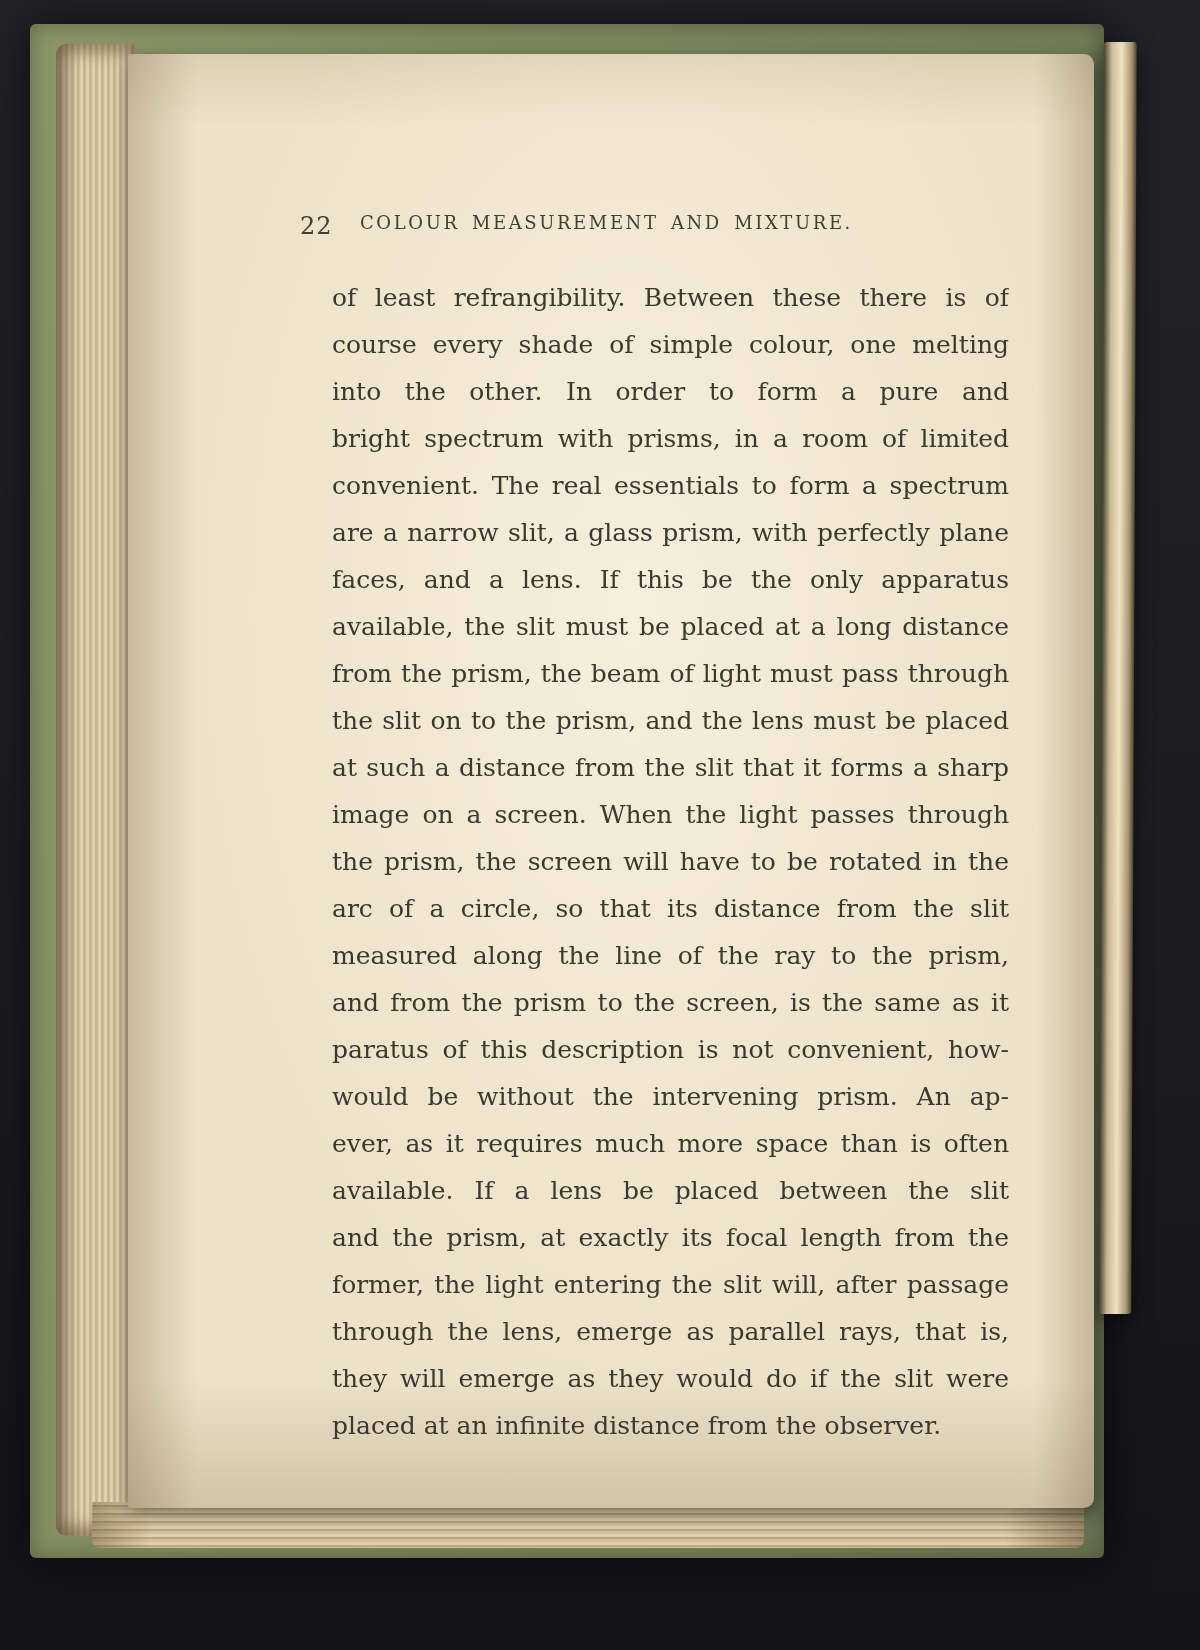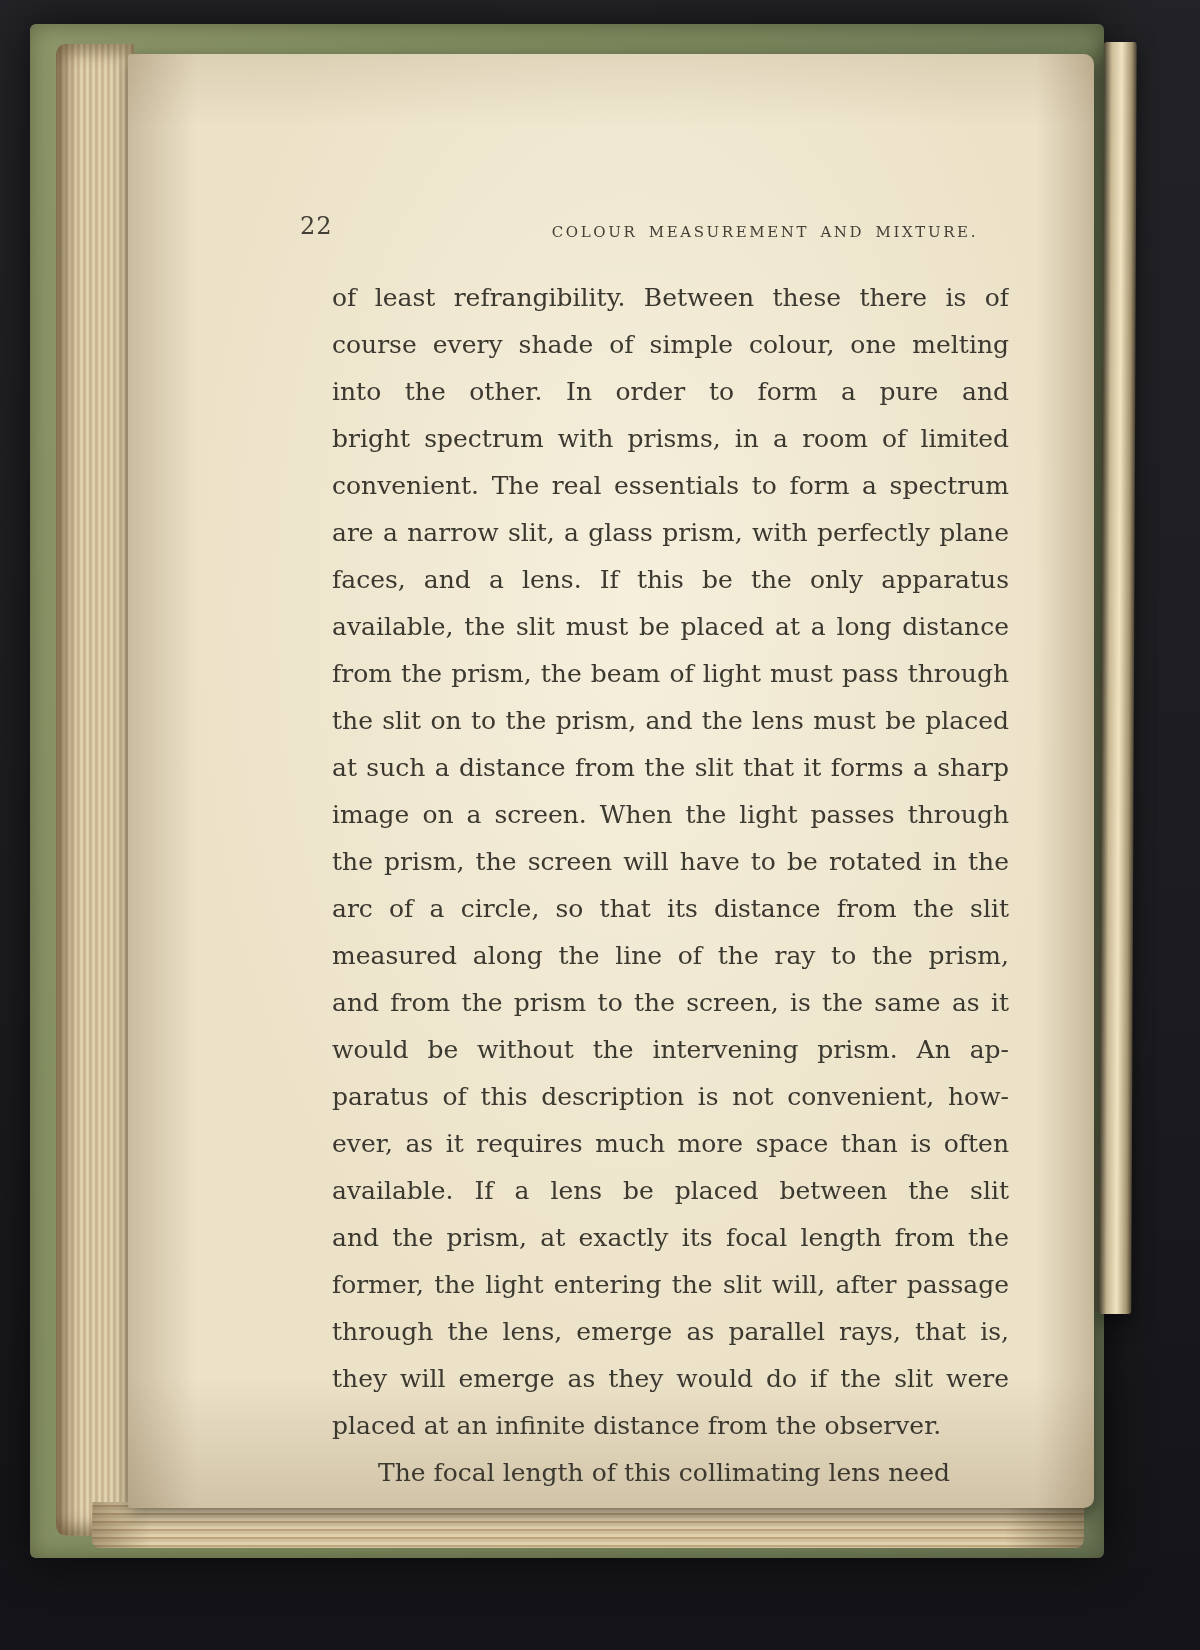--- a/index.html
+++ b/index.html
@@ -67,23 +67,23 @@
     position:relative;
     margin:154px 86px 16px 172px;
     height:40px;
     color:#433f37;
   }
   .page-number{
     position:absolute;left:0;top:4px;
     font-size:24px;letter-spacing:1px;
   }
   .running-title{
-    position:absolute;left:60px;right:30px;top:15px;
-    text-align:right;
-    font-size:15px;letter-spacing:2.6px;
+    position:absolute;left:60px;right:30px;top:4px;
+    text-align:left;
+    font-size:18px;letter-spacing:2.6px;
     word-spacing:4px;
     white-space:nowrap;
   }
   .body-text{
     margin:26px 85px 0 172px;
     font-size:25px;
     color:#3b3830;
   }
   .line{
     height:47px;line-height:47px;
@@ -117,25 +117,24 @@
         <div class="line">faces, and a lens. If this be the only apparatus</div>
         <div class="line">available, the slit must be placed at a long distance</div>
         <div class="line">from the prism, the beam of light must pass through</div>
         <div class="line">the slit on to the prism, and the lens must be placed</div>
         <div class="line">at such a distance from the slit that it forms a sharp</div>
         <div class="line">image on a screen. When the light passes through</div>
         <div class="line">the prism, the screen will have to be rotated in the</div>
         <div class="line">arc of a circle, so that its distance from the slit</div>
         <div class="line">measured along the line of the ray to the prism,</div>
         <div class="line">and from the prism to the screen, is the same as it</div>
+        <div class="line">paratus of this description is not convenient, how-</div>
         <div class="line">would be without the intervening prism. An ap-</div>
-        <div class="line">paratus of this description is not convenient, how-</div>
         <div class="line">ever, as it requires much more space than is often</div>
         <div class="line">available. If a lens be placed between the slit</div>
         <div class="line">and the prism, at exactly its focal length from the</div>
         <div class="line">former, the light entering the slit will, after passage</div>
         <div class="line">through the lens, emerge as parallel rays, that is,</div>
         <div class="line">they will emerge as they would do if the slit were</div>
         <div class="line no-just">placed at an infinite distance from the observer.</div>
-        <div class="line no-just indent">The focal length of this collimating lens need</div>
       </div>
   </div>
 </div>
 
 </body></html>

